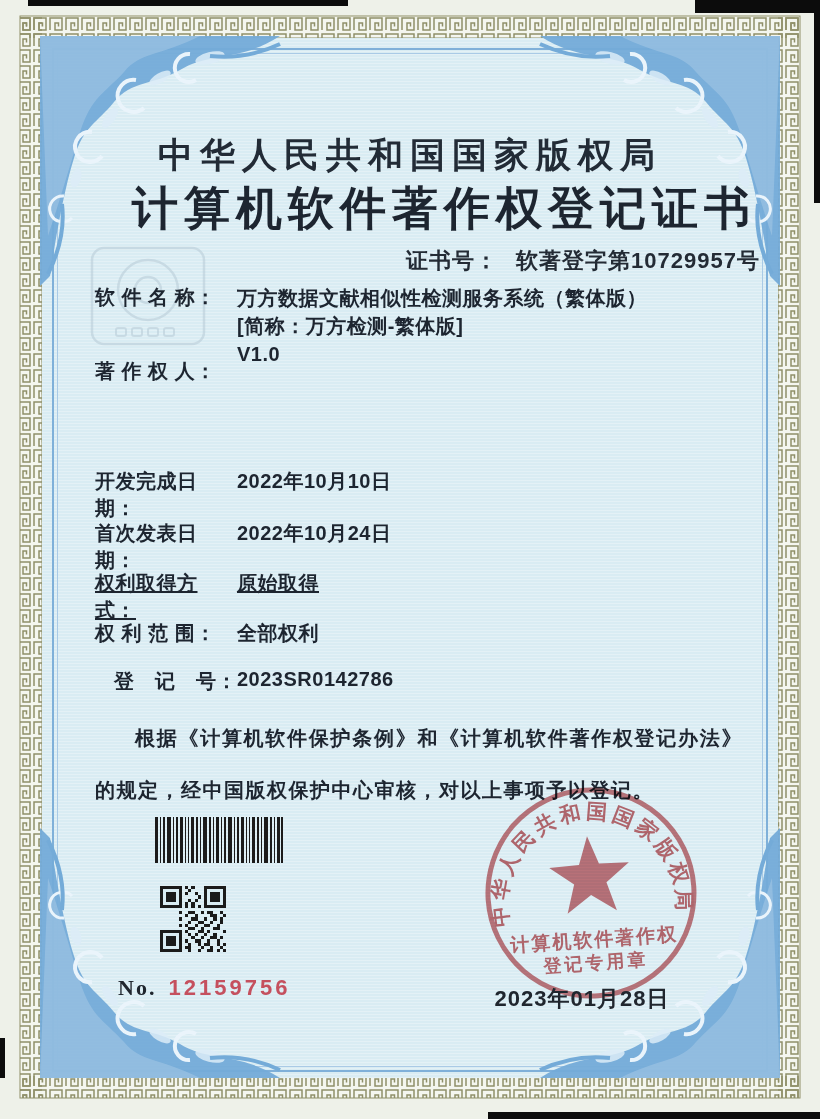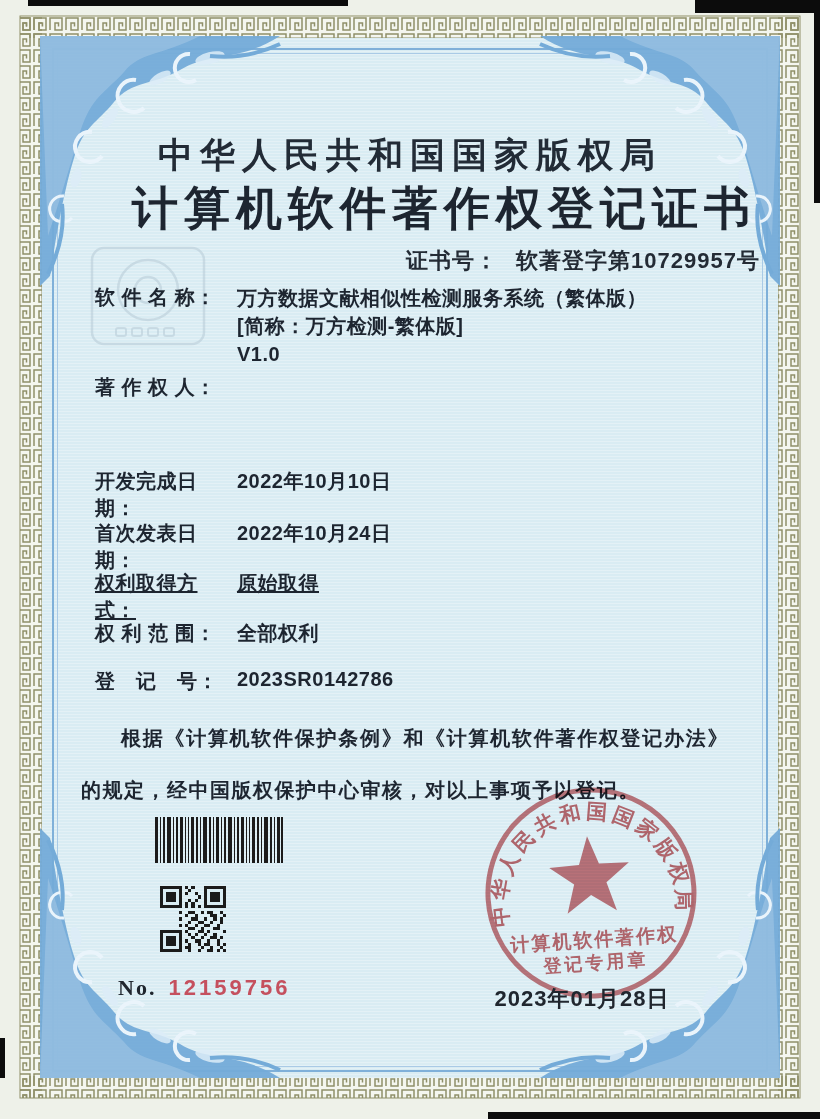--- a/index.html
+++ b/index.html
@@ -43,21 +43,21 @@
   .certno{
     position:absolute;right:60px;top:246px;
     font-size:22px;font-weight:700;color:#232b35;letter-spacing:1px;
   }
   .certno .gap{display:inline-block;width:18px;}
   .row{position:absolute;left:95px;display:flex;color:#1d2530;}
   .row .lbl{width:142px;font-size:20px;font-weight:700;flex:0 0 142px;letter-spacing:.5px;}
   .row .val{font-size:20px;font-weight:700;letter-spacing:.5px;}
   .val-multi div{line-height:28px;}
   .statement{
-    position:absolute;left:81px;top:712px;width:648px;
+    position:absolute;left:95px;top:712px;width:648px;
     font-size:20px;font-weight:700;color:#1d2530;
     line-height:52px;text-indent:2em;letter-spacing:1.5px;text-align:justify;
   }
   .no-line{position:absolute;left:118px;top:975px;font-size:22px;}
   .no-line .no-lbl{font-family:"Liberation Serif",serif;color:#20262e;font-weight:600;letter-spacing:2px;}
   .no-line .no-val{color:#c5505e;font-weight:600;letter-spacing:3px;margin-left:6px;}
   .issue-date{
     position:absolute;left:492px;top:984px;width:180px;text-align:center;
     font-size:22px;font-weight:700;color:#20262e;letter-spacing:1px;
   }
@@ -133,40 +133,40 @@
 </div>
 
 <div class="row" style="top:284px;">
   <span class="lbl">软 件 名 称：</span>
   <span class="val val-multi">
     <div>万方数据文献相似性检测服务系统（繁体版）</div>
     <div>[简称：万方检测-繁体版]</div>
     <div>V1.0</div>
   </span>
 </div>
-<div class="row" style="top:374px;flex-direction:column;">
+<div class="row" style="top:358px;flex-direction:column;">
   <span class="lbl">著 作 权 人：</span>
 </div>
 <div class="row" style="top:468px;">
   <span class="lbl">开发完成日期：</span>
   <span class="val">2022年10月10日</span>
 </div>
 <div class="row" style="top:520px;">
   <span class="lbl">首次发表日期：</span>
   <span class="val">2022年10月24日</span>
 </div>
 <div class="row" style="top:570px;text-decoration:underline;">
   <span class="lbl">权利取得方式：</span>
   <span class="val">原始取得</span>
 </div>
 <div class="row" style="top:620px;">
   <span class="lbl">权 利 范 围：</span>
   <span class="val">全部权利</span>
 </div>
-<div class="row" style="top:668px;">
+<div class="row" style="top:668px;text-align:right;">
   <span class="lbl">登　记　号：</span>
   <span class="val">2023SR0142786</span>
 </div>
 
 <div class="statement">根据《计算机软件保护条例》和《计算机软件著作权登记办法》的规定，经中国版权保护中心审核，对以上事项予以登记。</div>
 
 <svg class="barcode" width="128" height="46">
   <g fill="#1b1b1b">
     <rect x="0" y="0" width="3" height="46"></rect>
       <rect x="5" y="0" width="1" height="46"></rect>

